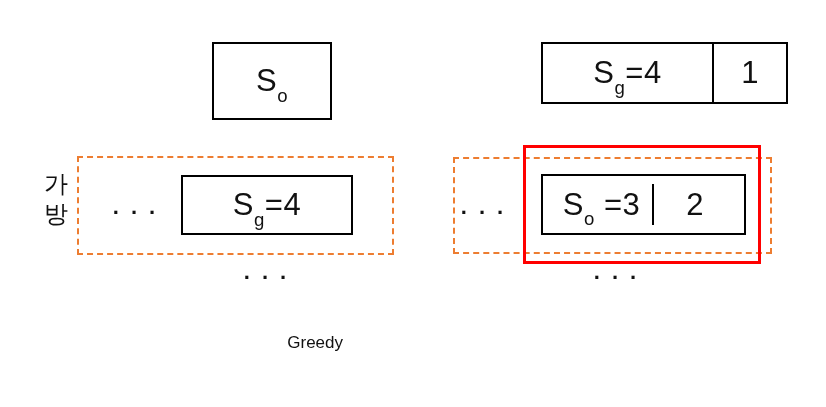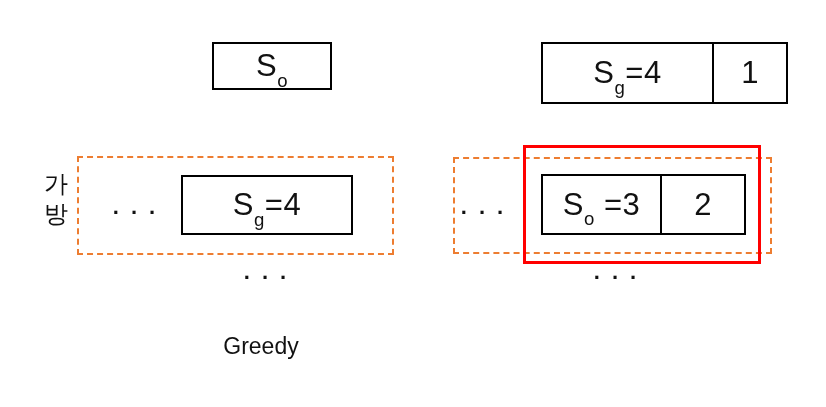--- a/index.html
+++ b/index.html
@@ -64,37 +64,37 @@
     font-weight: bold;
     letter-spacing: 12px;
     line-height: 22px;
     z-index: 2;
     white-space: nowrap;
   }
   .caption {
     position: absolute;
     top: 333px;
     width: 164px;
-    text-align: center;
-    font-size: 23px;
+    text-align: right;
+    font-size: 17px;
     z-index: 2;
   }
   
-  .greedy-top-box   { left: 212px; top: 42px;  width: 120px; height: 48px; }
+  .greedy-top-box   { left: 212px; top: 42px;  width: 120px; height: 78px; }
   .greedy-dashed    { left: 77px;  top: 156px; width: 317px; height: 99px; }
   .greedy-inner-box { left: 181px; top: 175px; width: 172px; height: 60px; }
   .greedy-ellipsis-inside { left: 103px; top: 196px; }
   .greedy-ellipsis-below  { left: 234px; top: 261px; }
   .greedy-caption   { left: 179px; }
   
   .optimal-top-box   { left: 541px; top: 42px;  width: 247px; height: 62px; padding: 0; }
   .optimal-top-cell2 { width: 74px; }
   .optimal-red       { left: 523px; top: 145px; width: 238px; height: 119px; }
   .optimal-dashed    { left: 453px; top: 157px; width: 319px; height: 97px; }
-  .optimal-inner-box { left: 541px; top: 174px; width: 205px; height: 61px; padding: 0; }
+  .optimal-inner-box { left: 541px; top: 174px; width: 205px; height: 61px; padding: 8px; }
   .optimal-inner-cell2 { width: 84px; }
   .optimal-ellipsis-inside { left: 451px; top: 196px; }
   .optimal-ellipsis-below  { left: 584px; top: 261px; }
   .optimal-caption   { left: 532px; }
   .cell-grow { flex: 1 1 auto; }
 </style>
 </head>
 <body>
 
 <div class="canvas">

